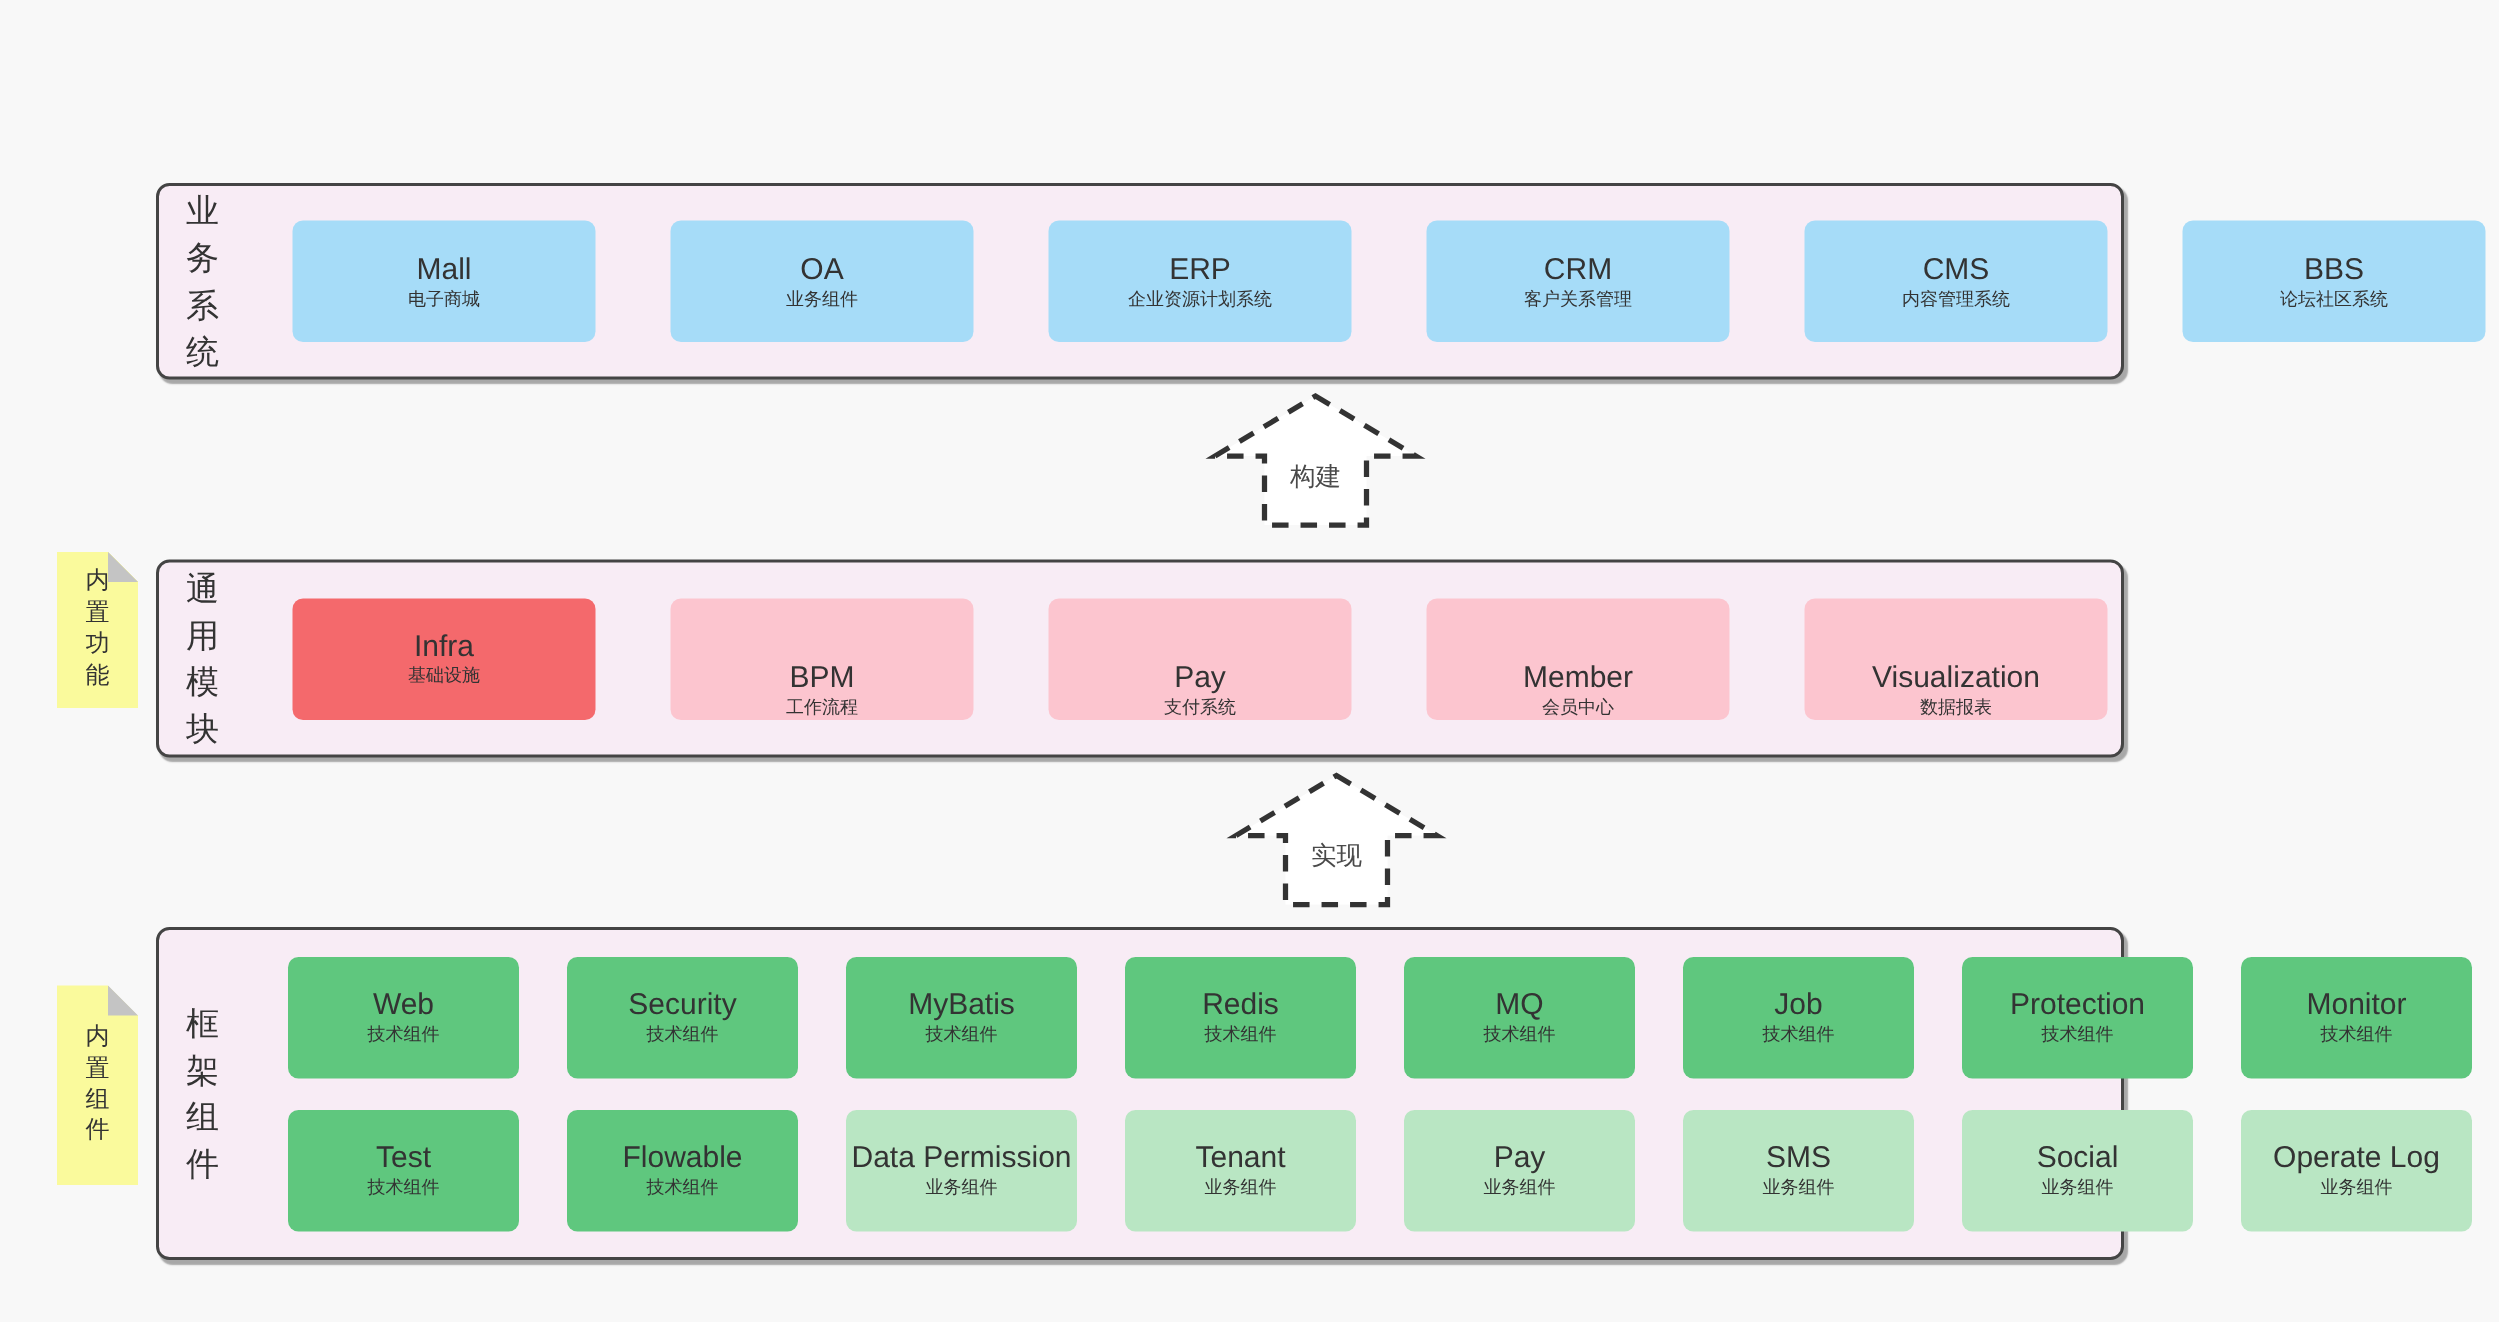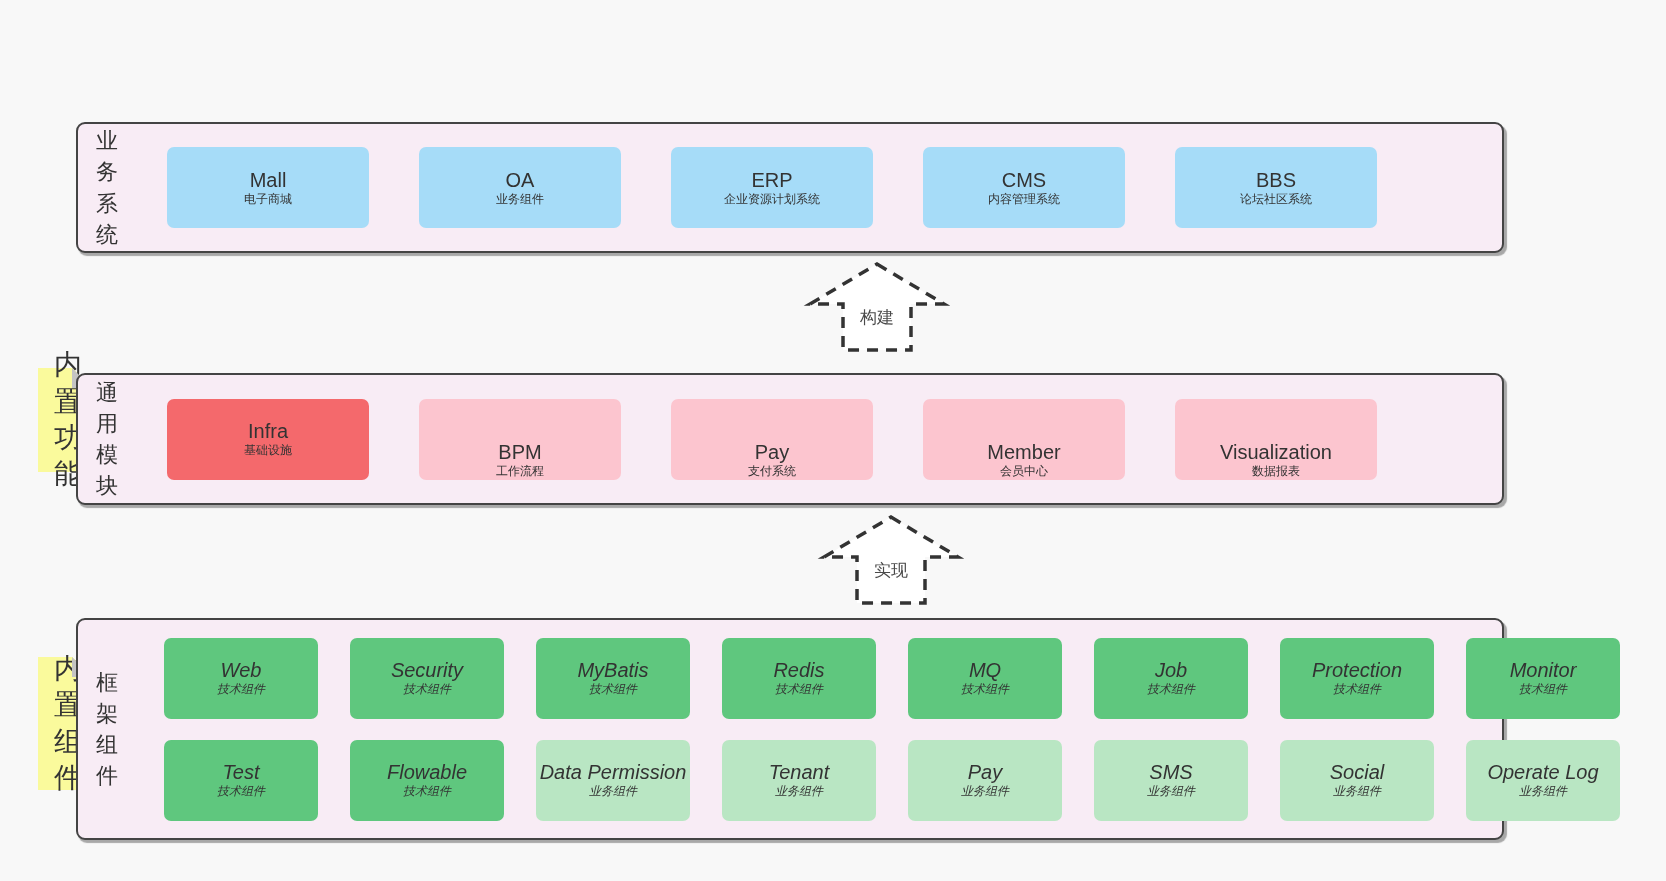--- a/index.html
+++ b/index.html
@@ -8,39 +8,39 @@
     --c-green:#5fc77e; --c-lightgreen:#b9e6c3;
     --c-note:#fafa9c; --c-fold:#c4c4c4; --c-text:#333333; --c-arrow:#333333;
   }
   html,body{margin:0;padding:0;background:var(--page-bg);}
   .canvas{
     position:relative;width:1666px;height:881px;background:var(--page-bg);
     font-family:"Liberation Sans","DejaVu Sans",sans-serif;color:var(--c-text);
     overflow:hidden;
   }
   .panel{
-    position:absolute;left:76px;width:1428px;box-sizing:border-box;
+    position:absolute;left:104px;width:1312px;box-sizing:border-box;
     background:var(--panel-bg);border:2px solid var(--panel-border);
     border-radius:9px;box-shadow:2.5px 3px 1px rgba(70,70,70,.45);z-index:1;
   }
   .panel-1{top:122px;height:131px;}
   .panel-2{top:373px;height:132px;}
   .panel-3{top:618px;height:222px;}
   .panel-label{
     position:absolute;left:13px;top:0;bottom:0;width:32px;
     display:flex;align-items:center;justify-content:center;
     font-size:22px;line-height:1.42;color:var(--c-text);
   }
   .panel-label .stack{width:24px;word-break:break-all;text-align:center;}
   .rows{
     position:absolute;top:0;bottom:0;display:flex;flex-direction:column;
     justify-content:center;gap:21px;padding-left:26px;
   }
   .rows-6{left:63px;}
-  .rows-8{left:60px;font-style:italic;}
+  .rows-8{left:60px;}
   .boxes{display:flex;align-items:center;}
   .cols-6{gap:50px;}
   .cols-8{gap:32px;}
   .box{
     height:81px;border-radius:7px;display:flex;flex-direction:column;
     align-items:center;justify-content:center;text-align:center;color:var(--c-text);
   }
   .cols-6 .box{width:202px;}
   .cols-8 .box{width:154px;}
   .v-blue{background:var(--c-blue);}
@@ -54,21 +54,21 @@
     position:absolute;left:38px;width:54px;z-index:0;
     background:linear-gradient(225deg,transparent 14px,var(--c-note) 14px);
     display:flex;align-items:center;justify-content:center;
   }
   .note-2{top:368px;height:104px;}
   .note-3{top:657px;height:133px;}
   .note-fold{
     position:absolute;top:0;right:0;width:0;height:0;
     border-bottom:20px solid var(--c-fold);border-right:20px solid transparent;
   }
-  .note-text{width:22px;word-break:break-all;text-align:center;font-size:28px;line-height:1.3;}
+  .note-text{width:22px;word-break:break-all;text-align:center;font-size:16px;line-height:1.3;}
   .arrow{position:absolute;width:140px;height:92px;z-index:2;overflow:visible;}
   .arrow-1{left:807px;top:261px;}
   .arrow-2{left:821px;top:514px;}
   .arrow-shape{
     fill:#ffffff;stroke:var(--c-arrow);stroke-width:3.5;
     stroke-dasharray:11 8;stroke-linejoin:miter;
   }
   .arrow-label-bg{fill:#ffffff;}
   .arrow-label{font-size:17px;fill:#4a4a4a;text-anchor:middle;}
 </style>
@@ -99,20 +99,24 @@
           </div>
           <div class="box v-blue">
             <div class="box-name">OA</div>
             <div class="box-desc">业务组件</div>
           </div>
           <div class="box v-blue">
             <div class="box-name">ERP</div>
             <div class="box-desc">企业资源计划系统</div>
           </div>
           <div class="box v-blue">
+            <div class="box-name">CRM</div>
+            <div class="box-desc">客户关系管理</div>
+          </div>
+          <div class="box v-blue">
             <div class="box-name">CMS</div>
             <div class="box-desc">内容管理系统</div>
           </div>
           <div class="box v-blue">
             <div class="box-name">BBS</div>
             <div class="box-desc">论坛社区系统</div>
           </div>
         </div>
     </div>
   </section>

